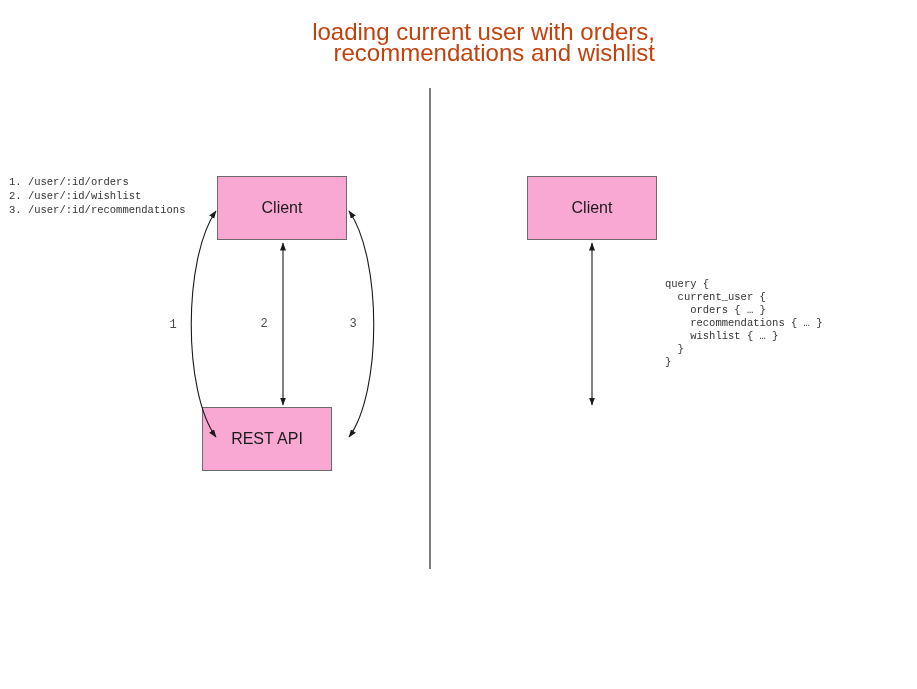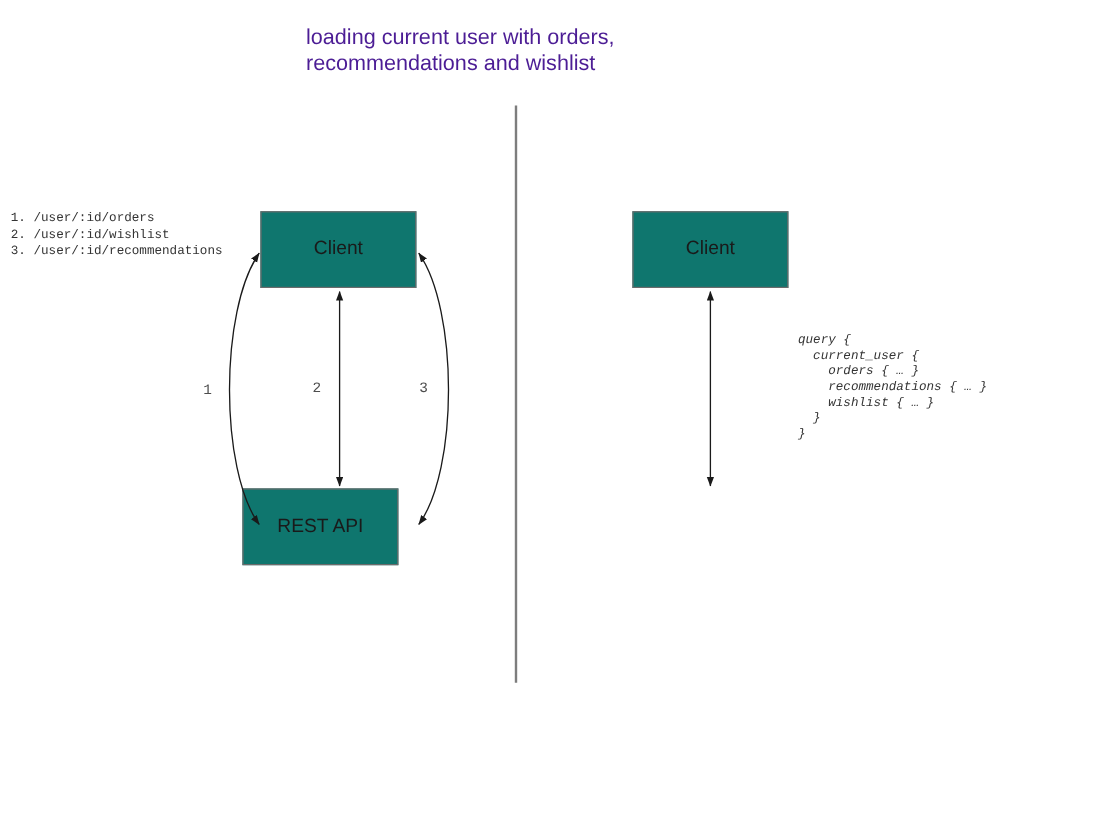--- a/index.html
+++ b/index.html
@@ -9,31 +9,31 @@
     height: 689px;
     background: #ffffff;
     overflow: hidden;
     font-family: "Liberation Sans", sans-serif;
   }
   .diagram-title {
     position: absolute;
     left: 255px;
     top: 21px;
     width: 400px;
-    text-align: left;
-    font-size: 18px;
+    text-align: right;
+    font-size: 24px;
     line-height: 21px;
-    color: #4c1d95;
+    color: #c2410c;
     white-space: pre-line;
   }
   .node-box {
     position: absolute;
     width: 130px;
     height: 64px;
-    background: #0f766e;
+    background: #f9a8d4;
     border: 1.5px solid #6b6b6b;
     display: flex;
     align-items: center;
     justify-content: center;
     font-size: 16px;
     color: #1a1a1a;
     box-sizing: border-box;
   }
   #client-rest   { left: 217px; top: 176px; }
   #restapi       { left: 202px; top: 407px; }
@@ -41,21 +41,21 @@
   #graphqlapi    { left: 527px; top: 407px; }
 
   .mono-block {
     position: absolute;
     margin: 0;
     font-family: "Liberation Mono", monospace;
     color: #333333;
     white-space: pre;
   }
   #endpoint-list { left: 9px;  top: 175px; font-size: 10.5px; line-height: 14px; }
-  #gql-query     { left: 665px; top: 278px; font-size: 10.5px; line-height: 13px; font-style: italic; }
+  #gql-query     { left: 665px; top: 278px; font-size: 10.5px; line-height: 13px; }
 
   .edge-label {
     position: absolute;
     font-family: "Liberation Mono", monospace;
     font-size: 12px;
     color: #4d4d4d;
     width: 20px;
     text-align: center;
   }
   #edge-label-1 { left: 163px; top: 318px; }

